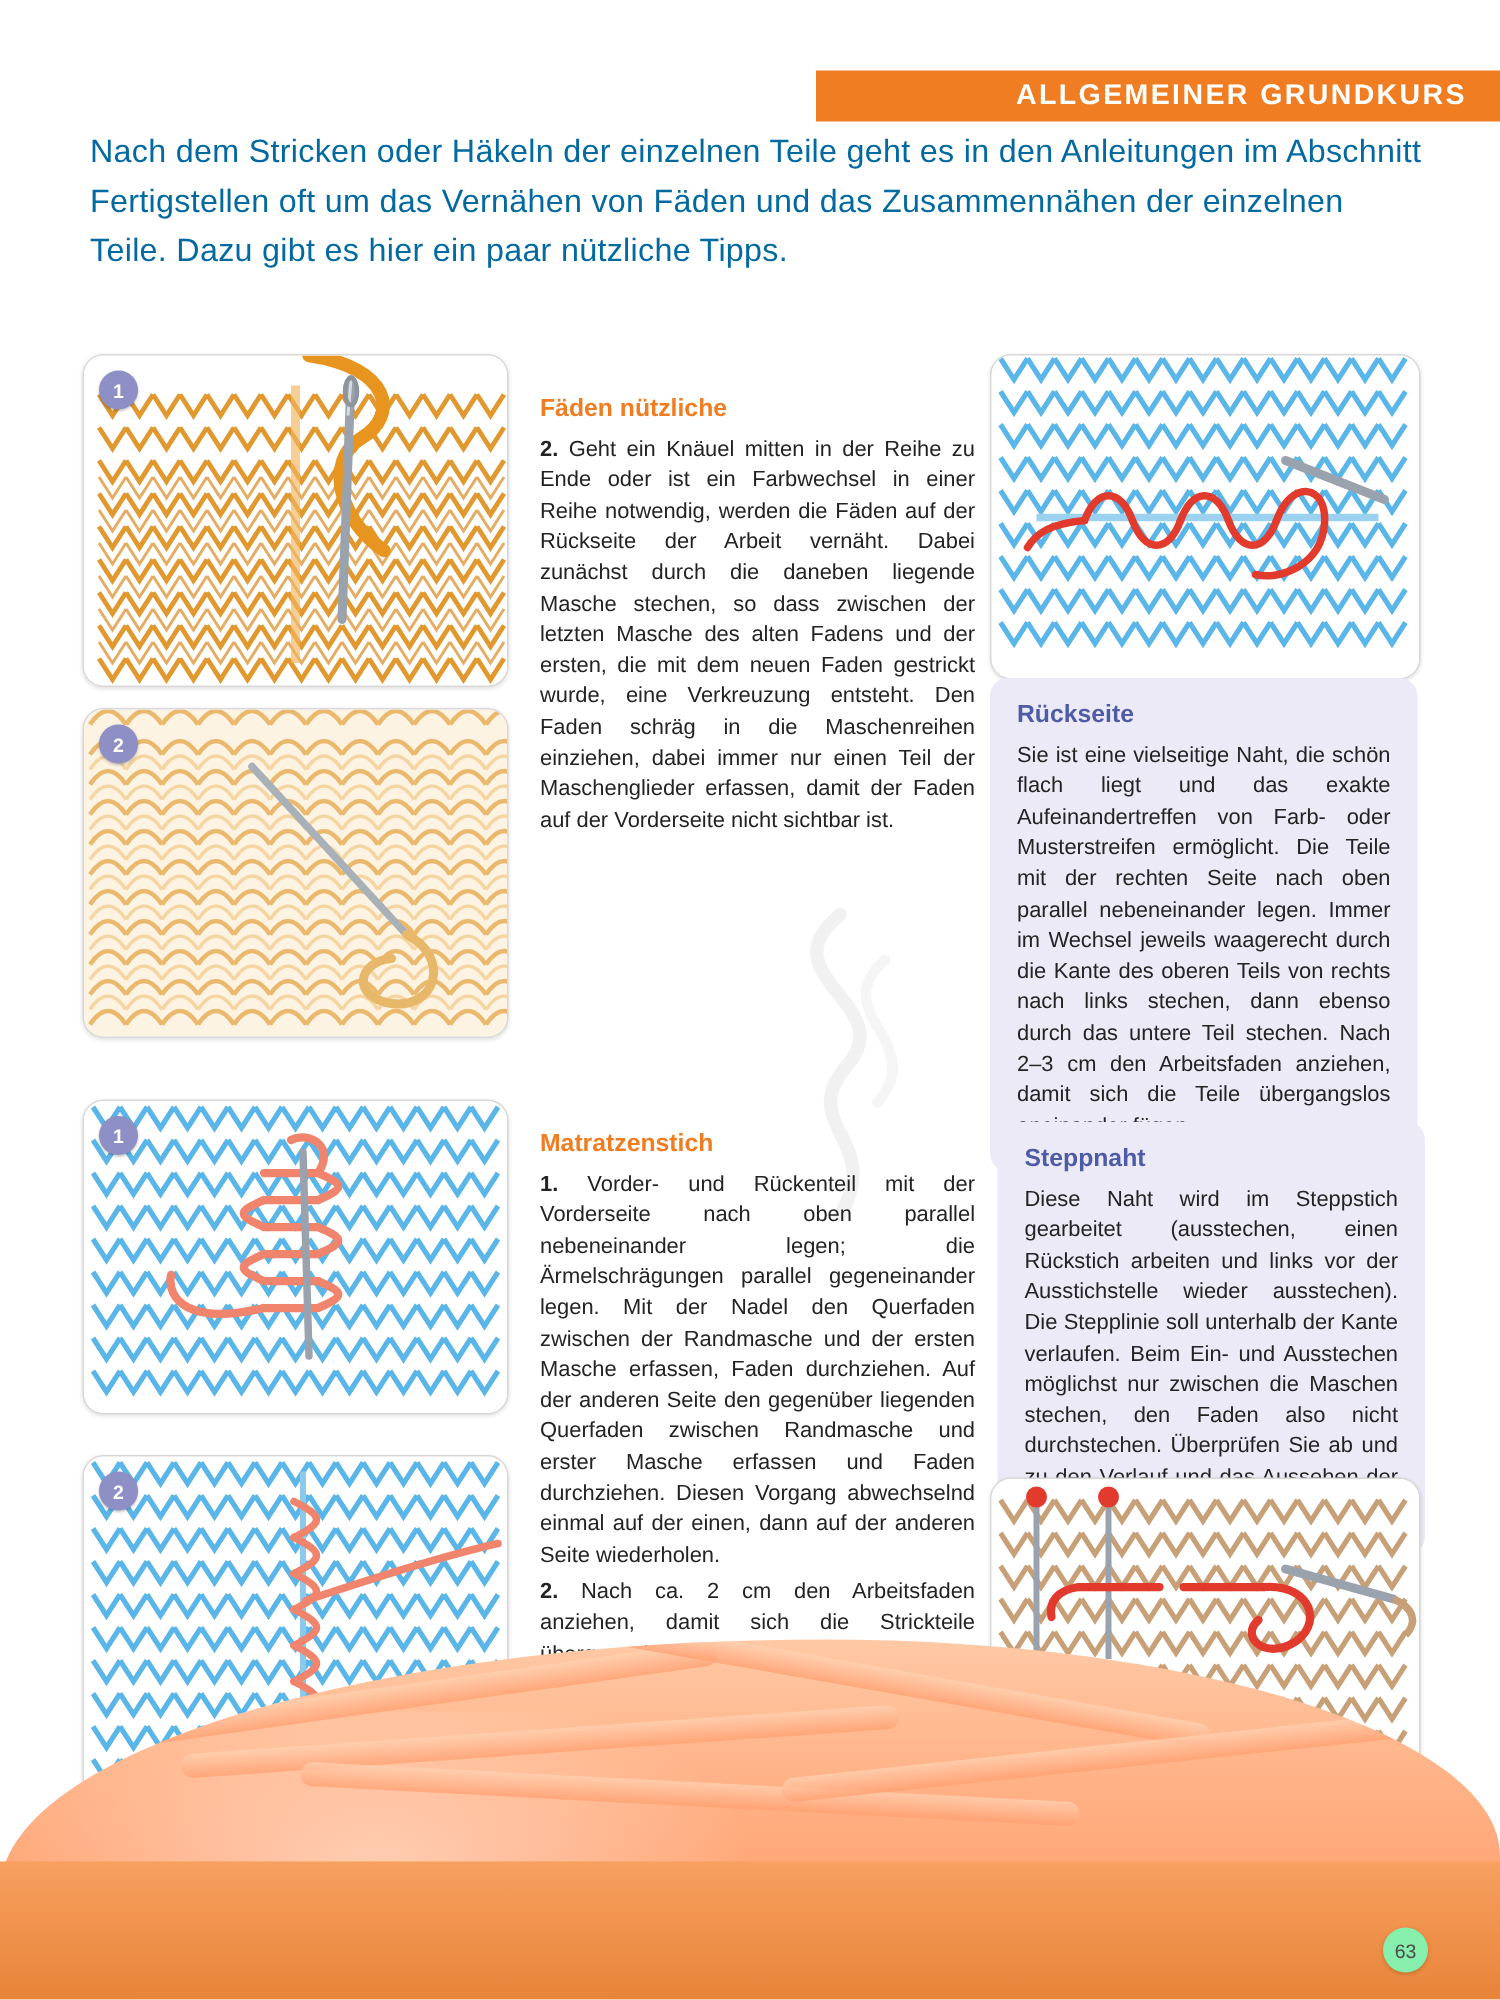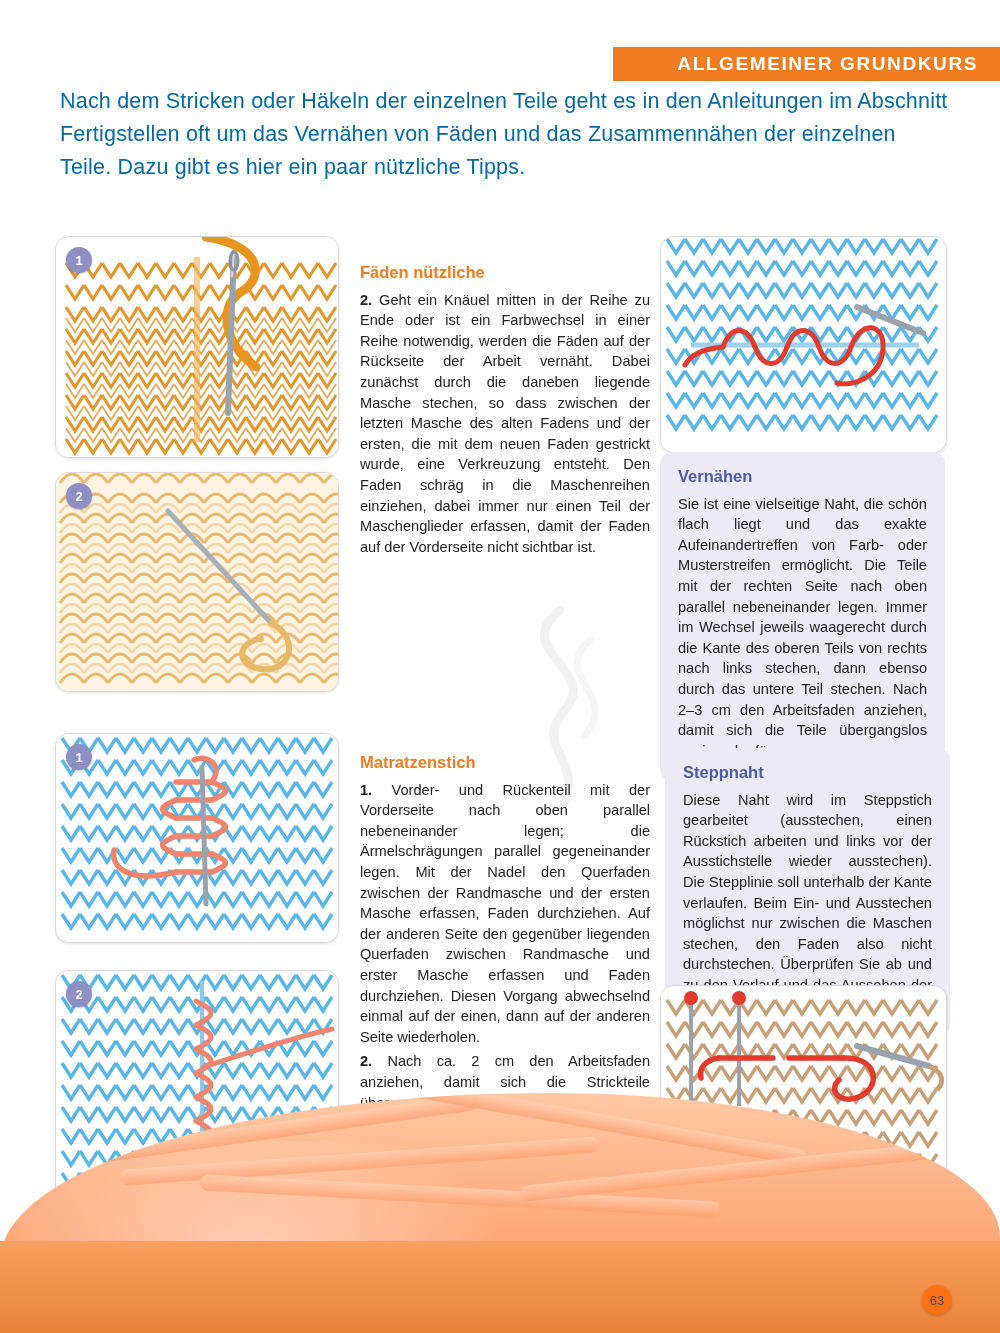--- a/index.html
+++ b/index.html
@@ -4,21 +4,21 @@
 <style>
   html,body{margin:0;padding:0;}
   body{
     width:1000px;height:1333px;position:relative;overflow:hidden;
     background:#ffffff;
     font-family:"Liberation Sans", sans-serif;
     color:#1a1a1a;
   }
   
   .header-band{
-    position:absolute;top:47px;right:0;width:387px;height:34px;
+    position:absolute;top:47px;right:0;width:456px;height:34px;
     background:#f07d21;
     display:flex;align-items:center;justify-content:flex-end;
     padding-right:22px;box-sizing:border-box;
   }
   .header-band span{
     color:#ffffff;font-weight:bold;font-size:19px;letter-spacing:1.6px;
   }
   
   .intro{
     position:absolute;top:85px;left:60px;width:890px;
@@ -45,21 +45,21 @@
     position:absolute;left:0;bottom:0;width:1000px;height:92px;
     background:#f58b3c;
   }
   .band-orange::after{
     content:"";position:absolute;left:0;top:0;width:100%;height:100%;
     background:linear-gradient(180deg,rgba(255,255,255,.18),rgba(0,0,0,.05));
   }
   .page-number{
     position:absolute;right:48px;bottom:18px;
     width:30px;height:30px;border-radius:50%;
-    background:#f97316;color:#4a4a4a;font-size:13px;
+    background:#86efac;color:#4a4a4a;font-size:13px;
     display:flex;align-items:center;justify-content:center;
     box-shadow:0 1px 3px rgba(0,0,0,.2);
   }
   
   .swirl{
     position:absolute;left:470px;top:600px;width:180px;height:220px;
     opacity:.35;pointer-events:none;
   }
   
   .tile{
@@ -348,21 +348,21 @@
       <path d="M158 110 C166 132 182 132 190 110"></path>
       <path d="M190 110 C200 82 224 86 222 112 C220 140 192 150 176 146"></path>
       <path d="M62 110 C40 112 30 118 24 128"></path>
     </g>
 
     <path d="M196 70 L262 96" stroke="#9aa3ad" stroke-width="6" stroke-linecap="round"></path>
   </svg>
 </div>
 
 <div class="panel" style="left:660px;top:452px;width:285px;">
-  <h3>Vernähen</h3>
+  <h3>Rückseite</h3>
   <p>Sie ist eine vielseitige Naht, die schön flach liegt und das exakte Aufeinandertreffen von Farb- oder Musterstreifen ermöglicht. Die Teile mit der rechten Seite nach oben parallel nebeneinander legen. Immer im Wechsel jeweils waagerecht durch die Kante des oberen Teils von rechts nach links stechen, dann ebenso durch das untere Teil stechen. Nach 2–3 cm den Arbeitsfaden anziehen, damit sich die Teile übergangslos aneinander fügen.</p>
 </div>
 
 <div class="panel" style="left:665px;top:748px;width:285px;">
   <h3>Steppnaht</h3>
   <p>Diese Naht wird im Steppstich gearbeitet (ausstechen, einen Rückstich arbeiten und links vor der Ausstichstelle wieder ausstechen). Die Stepplinie soll unterhalb der Kante verlaufen. Beim Ein- und Ausstechen möglichst nur zwischen die Maschen stechen, den Faden also nicht durchstechen. Überprüfen Sie ab und zu den Verlauf und das Aussehen der Naht auf der Vorderseite.</p>
 </div>
 
 <div class="tile" style="left:660px;top:985px;width:285px;height:205px;">
   <svg width="285" height="205" viewBox="0 0 285 205">

